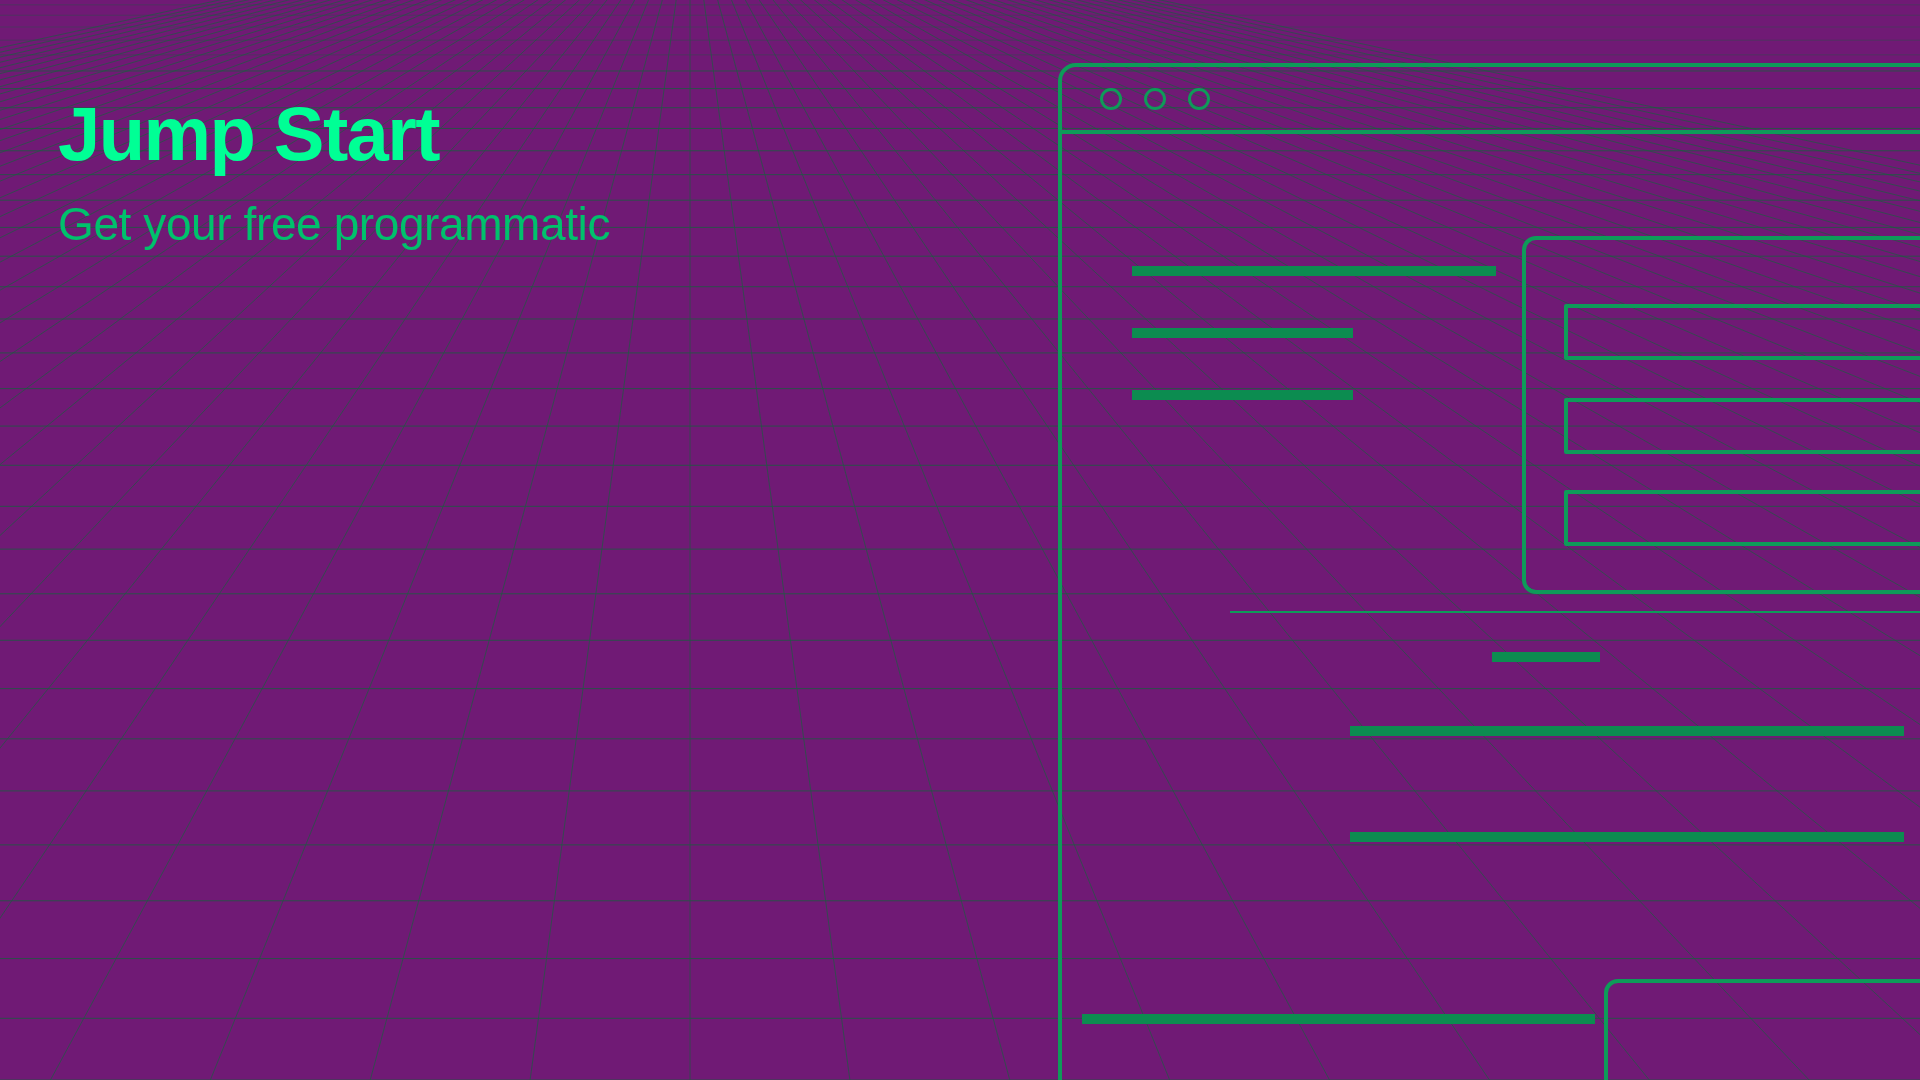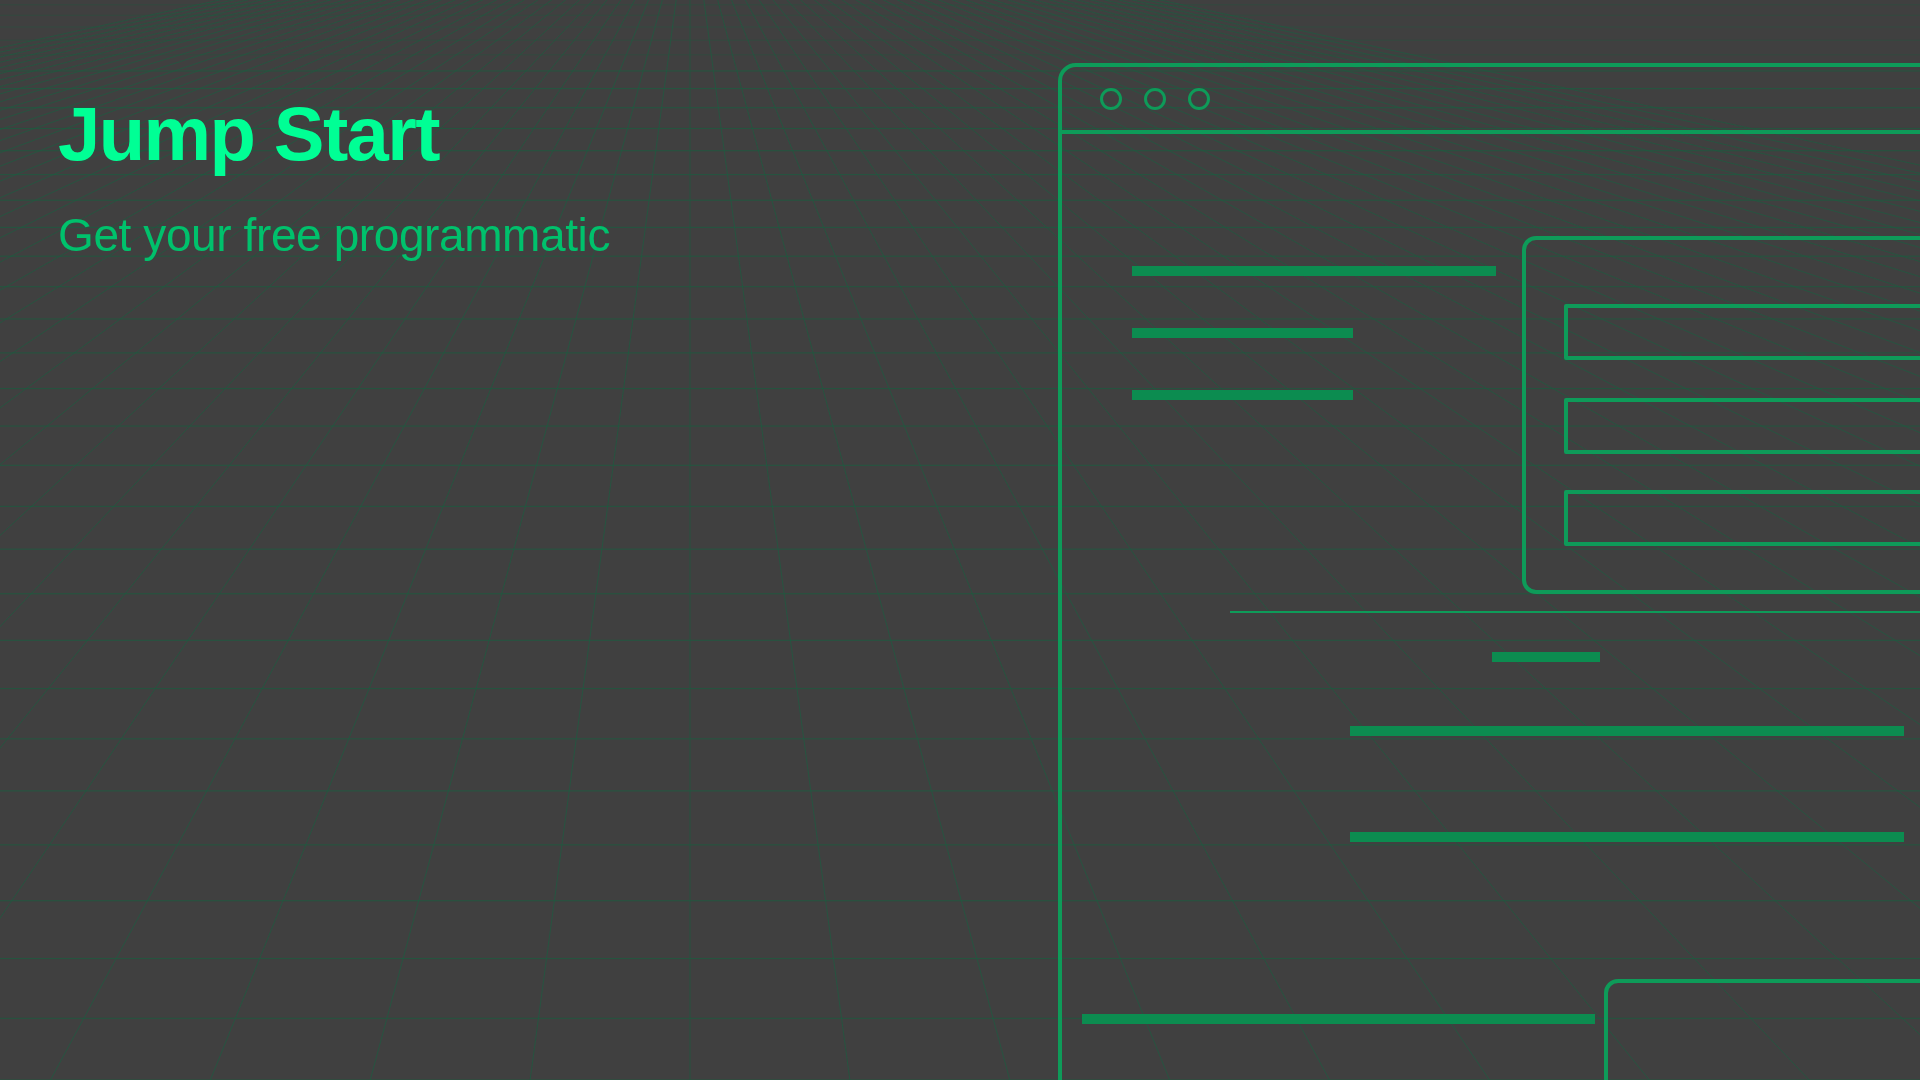--- a/index.html
+++ b/index.html
@@ -7,21 +7,21 @@
   html, body {
     width:1920px; height:1080px;
     overflow:hidden;
     background:#05120c;
     font-family:"Liberation Sans", sans-serif;
   }
 
   #stage {
     position:relative;
     width:1920px; height:1080px;
-    background:#404040;
+    background:#701a75;
     overflow:hidden;
   }
 
   
   .grid-layer {
     position:absolute;
     inset:0;
     pointer-events:none;
   }
   .grid-layer svg { display:block; width:1920px; height:1080px; }
@@ -36,21 +36,21 @@
   }
   .hero-title {
     font-size:76px;
     line-height:1.0;
     font-weight:700;
     letter-spacing:-1.6px;
     color:#00ff95;
     white-space:nowrap;
   }
   .hero-sub {
-    margin-top:32px;
+    margin-top:21px;
     font-size:46px;
     line-height:1.36;
     font-weight:400;
     letter-spacing:-0.4px;
     color:#00c16c;
   }
   .hero-sub .ln { display:block; white-space:nowrap; }
 
   
   .window {

